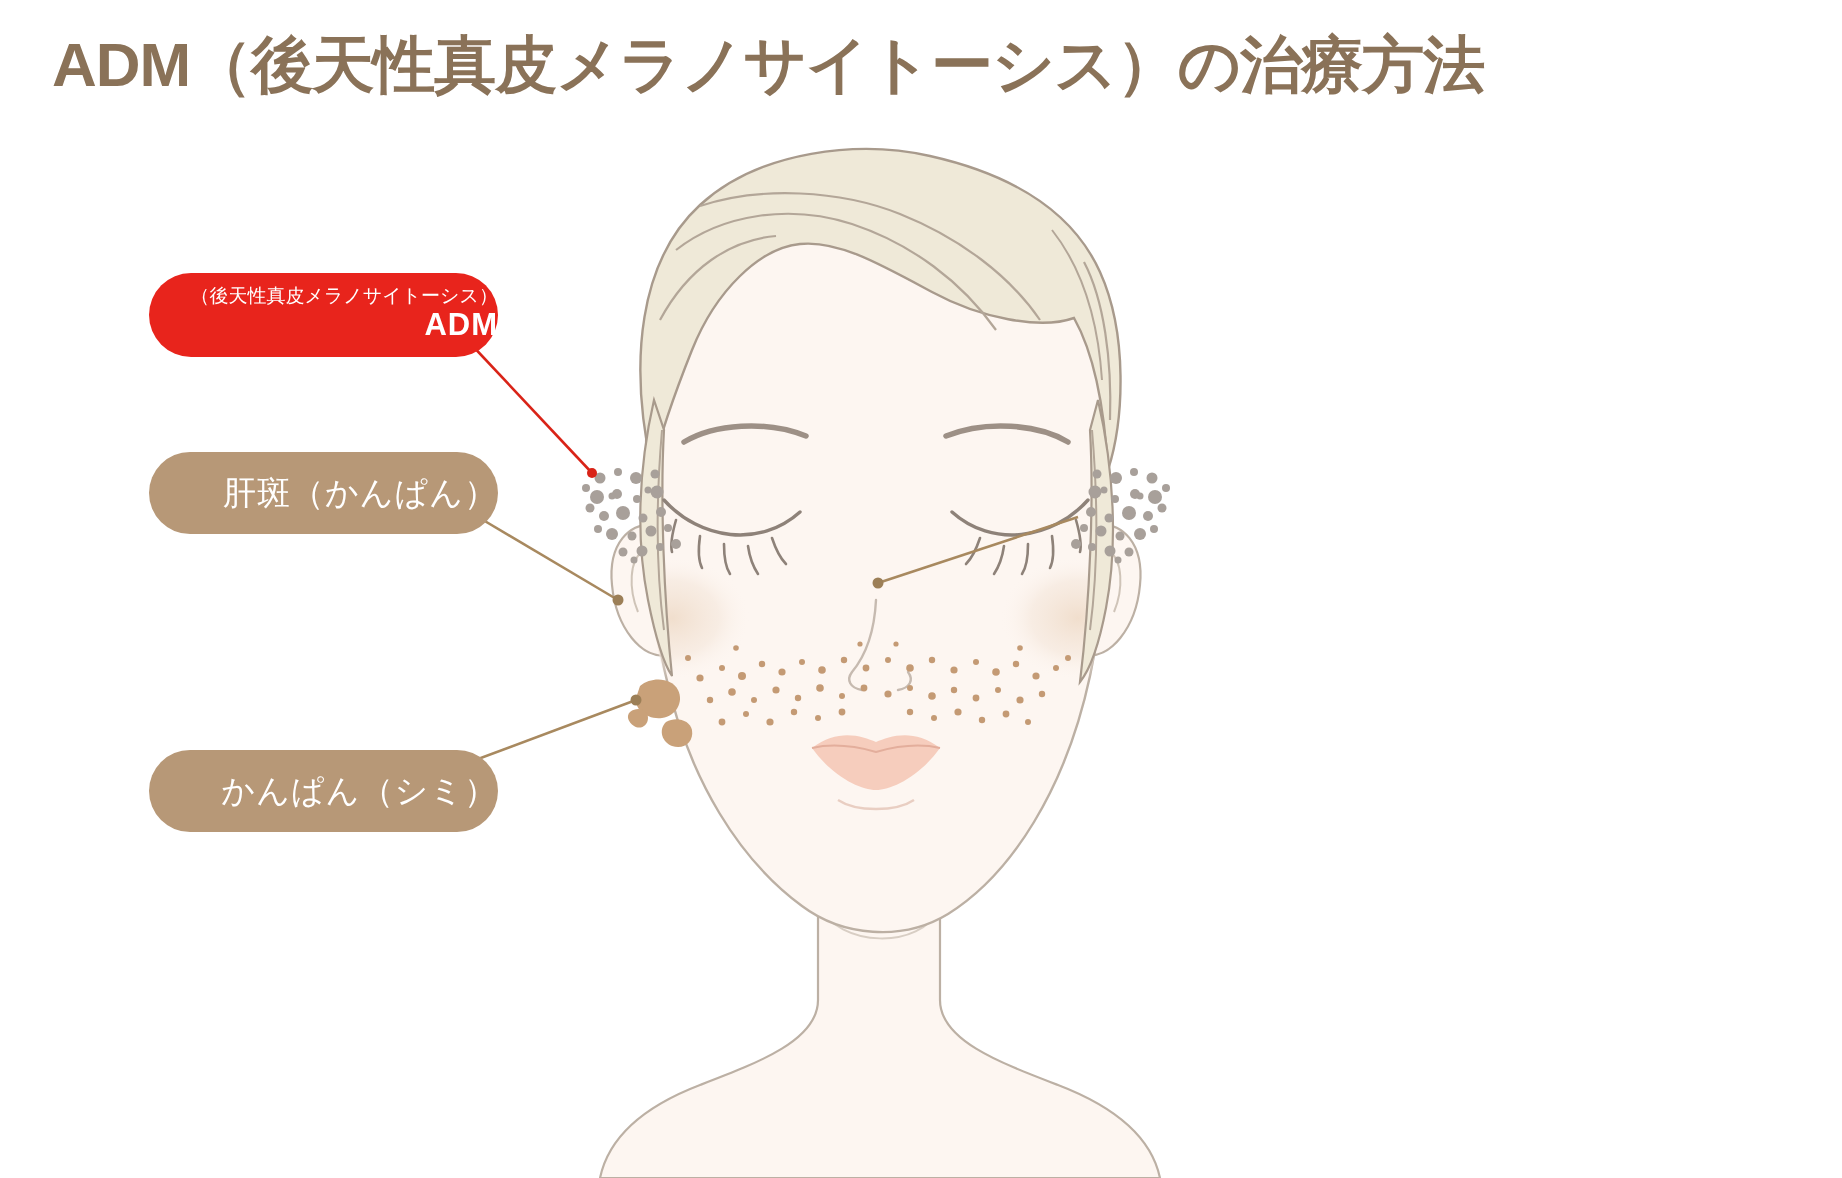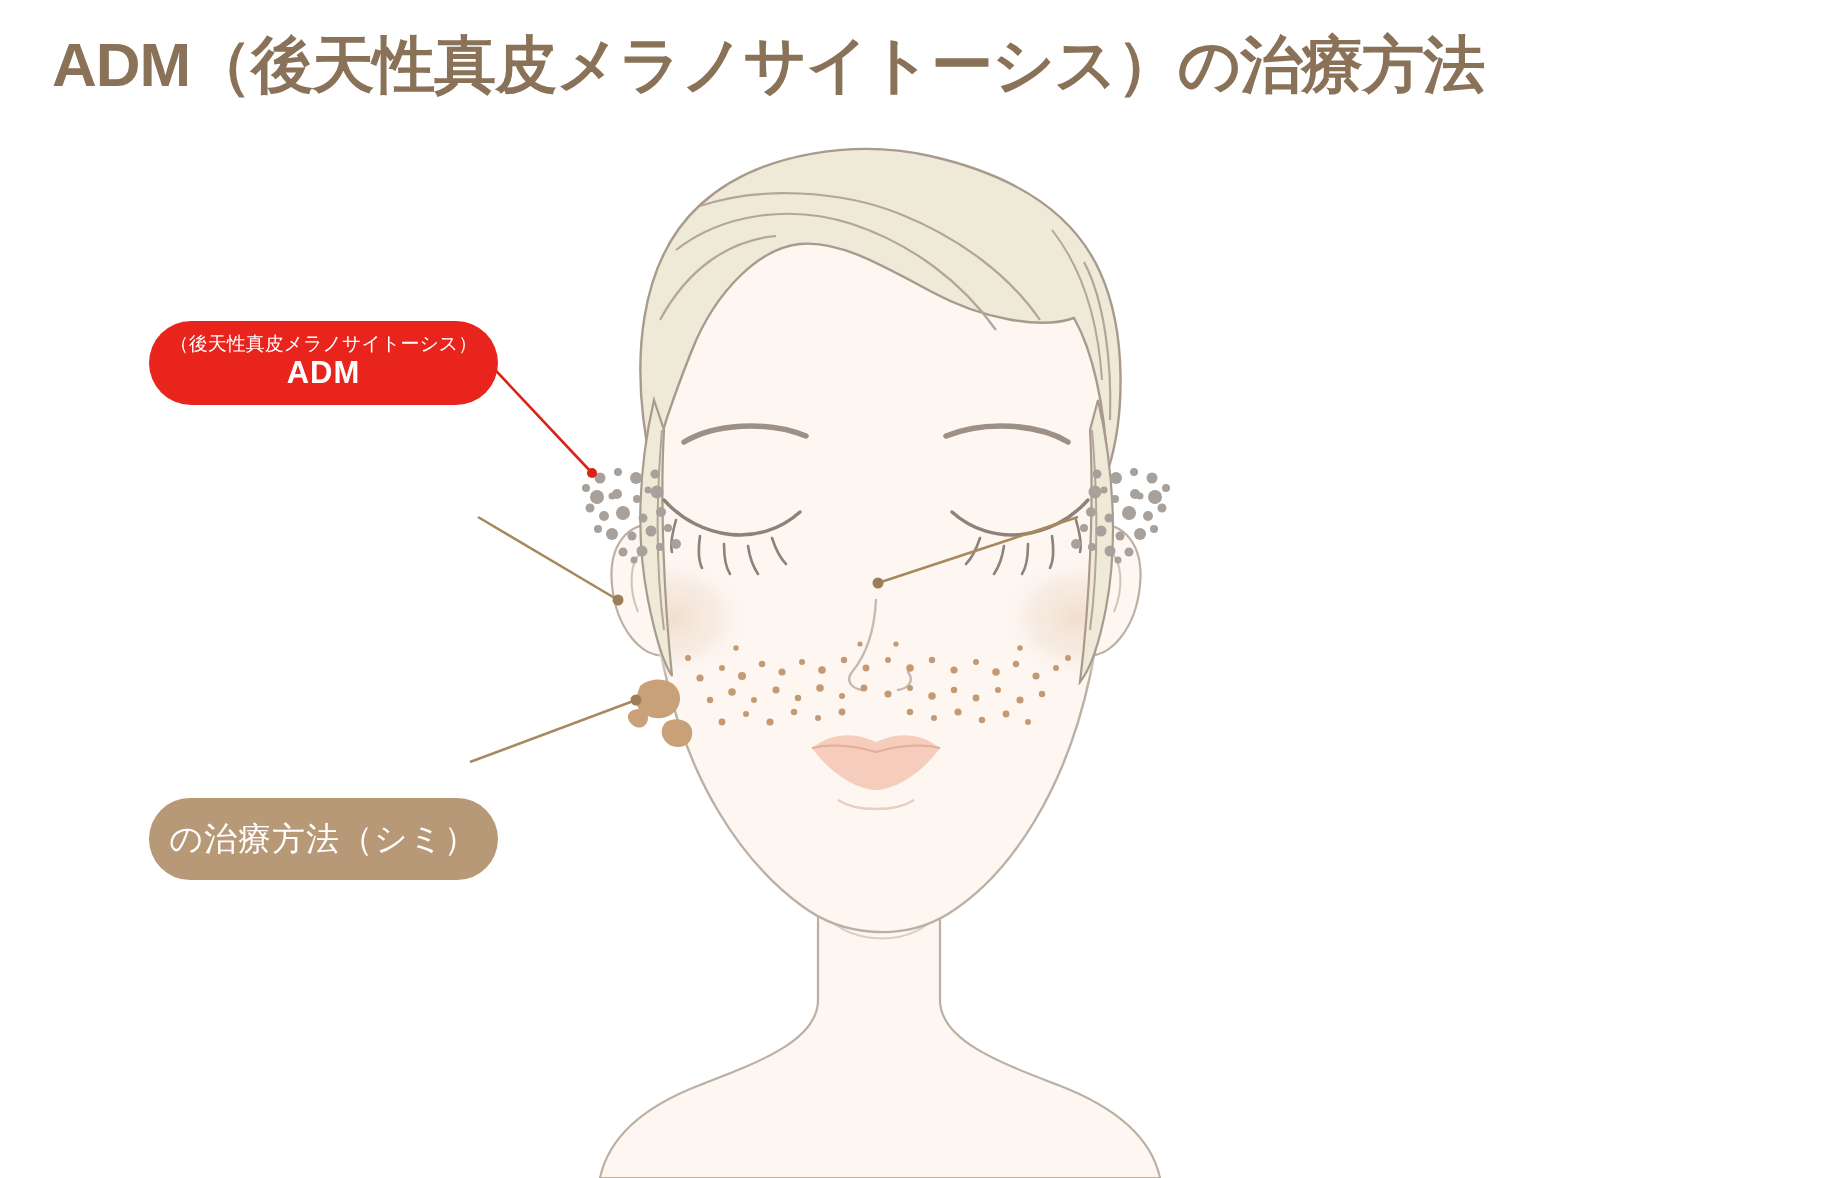--- a/index.html
+++ b/index.html
@@ -13,22 +13,22 @@
   
   .title{
     position:absolute;left:52px;top:31px;
     font-size:62px;font-weight:bold;letter-spacing:-1px;
     color:#8a7258;white-space:nowrap;line-height:1.1;
   }
 
   
   .pill{
     position:absolute;display:flex;flex-direction:column;
-    align-items:center;justify-content:center;
-    color:#ffffff;text-align:center;box-sizing:border-box;margin-top:48px;
+    align-items:flex-end;justify-content:center;
+    color:#ffffff;text-align:center;box-sizing:border-box;
   }
   .pill-adm{
     left:149px;top:273px;width:349px;height:84px;
     background:#e8241c;border-radius:42px;
     padding-bottom:2px;
   }
   .pill-adm .sub{font-size:19px;line-height:1.05;letter-spacing:0px;}
   .pill-adm .main{font-size:31px;line-height:1.15;letter-spacing:1px;font-weight:700;margin-top:1px;}
 
   .pill-brown{
@@ -288,19 +288,22 @@
     </g>
   </svg>
 
   <div class="title">ADM（後天性真皮メラノサイトーシス）の治療方法</div>
 
   <div class="pill pill-adm">
     <span class="sub">（後天性真皮メラノサイトーシス）</span>
     <span class="main">ADM</span>
   </div>
 
+  <div class="pill pill-brown pill-kanpan">
+    <span>肝斑（かんぱん）</span>
+  </div>
 
 
   <div class="pill pill-brown pill-roujin">
-    <span>の治療方法（シミ）</span>
+    <span>かんぱん（シミ）</span>
   </div>
 
 </div>
 
 </body></html>

